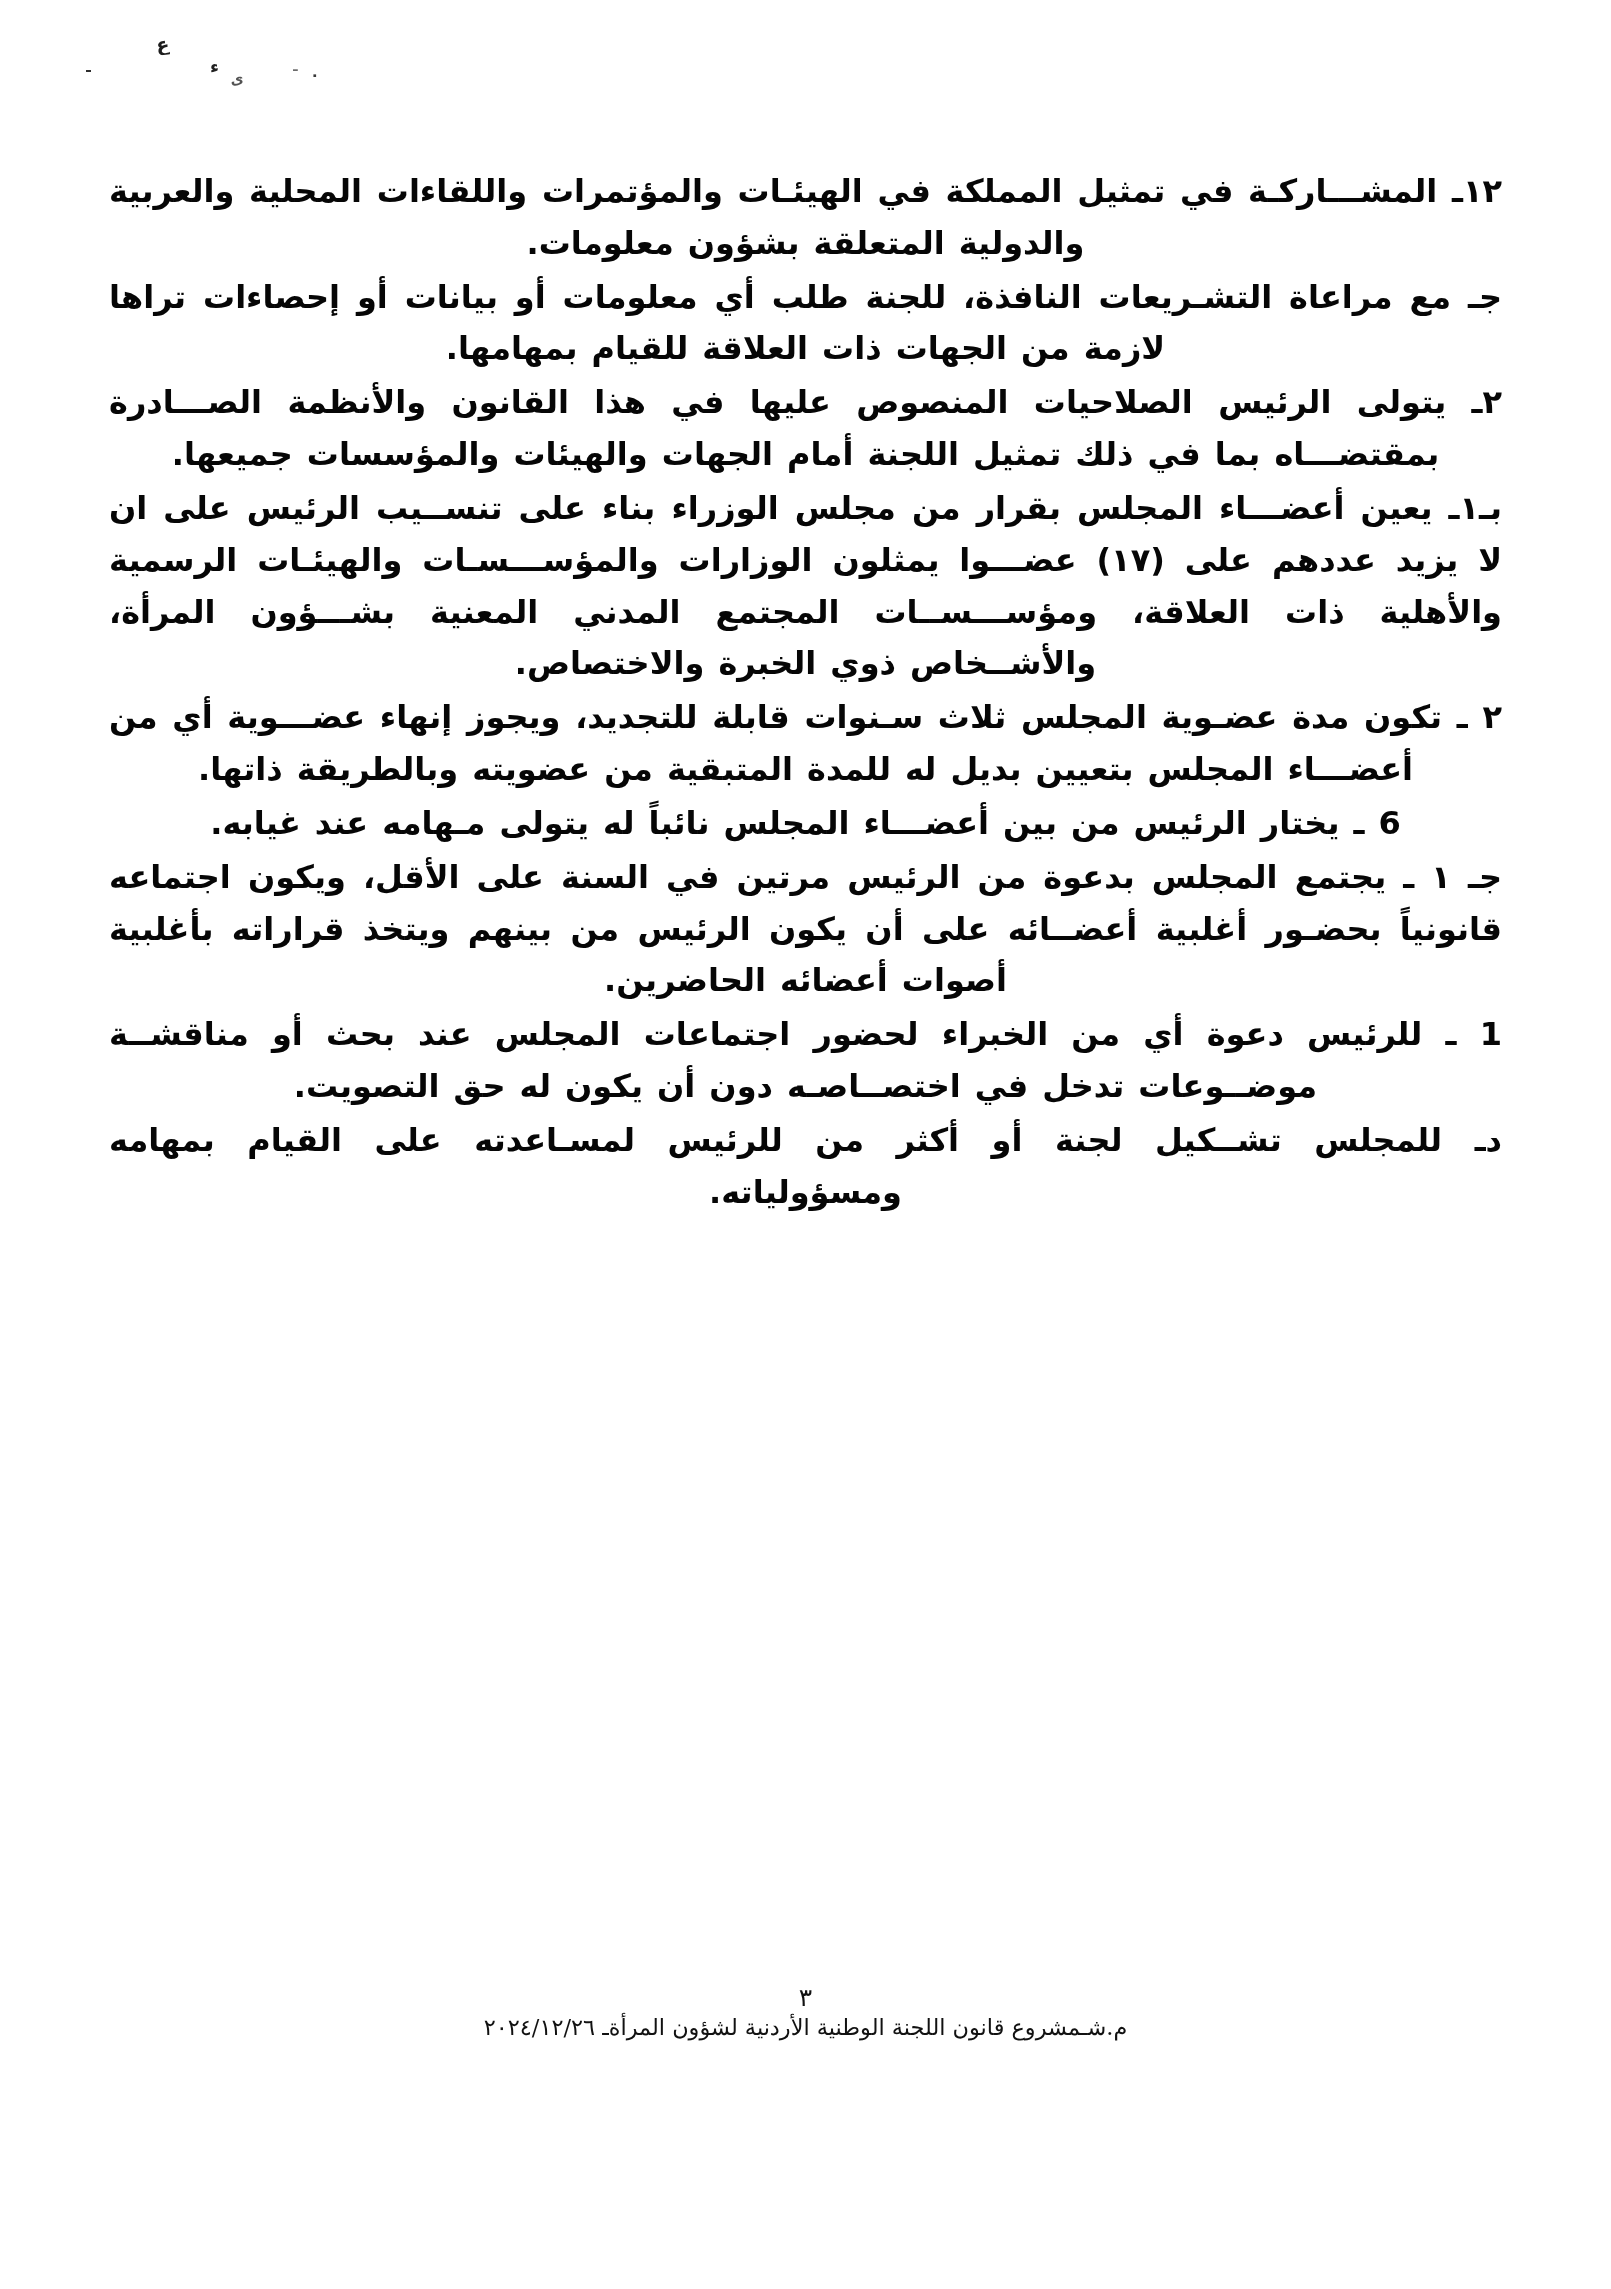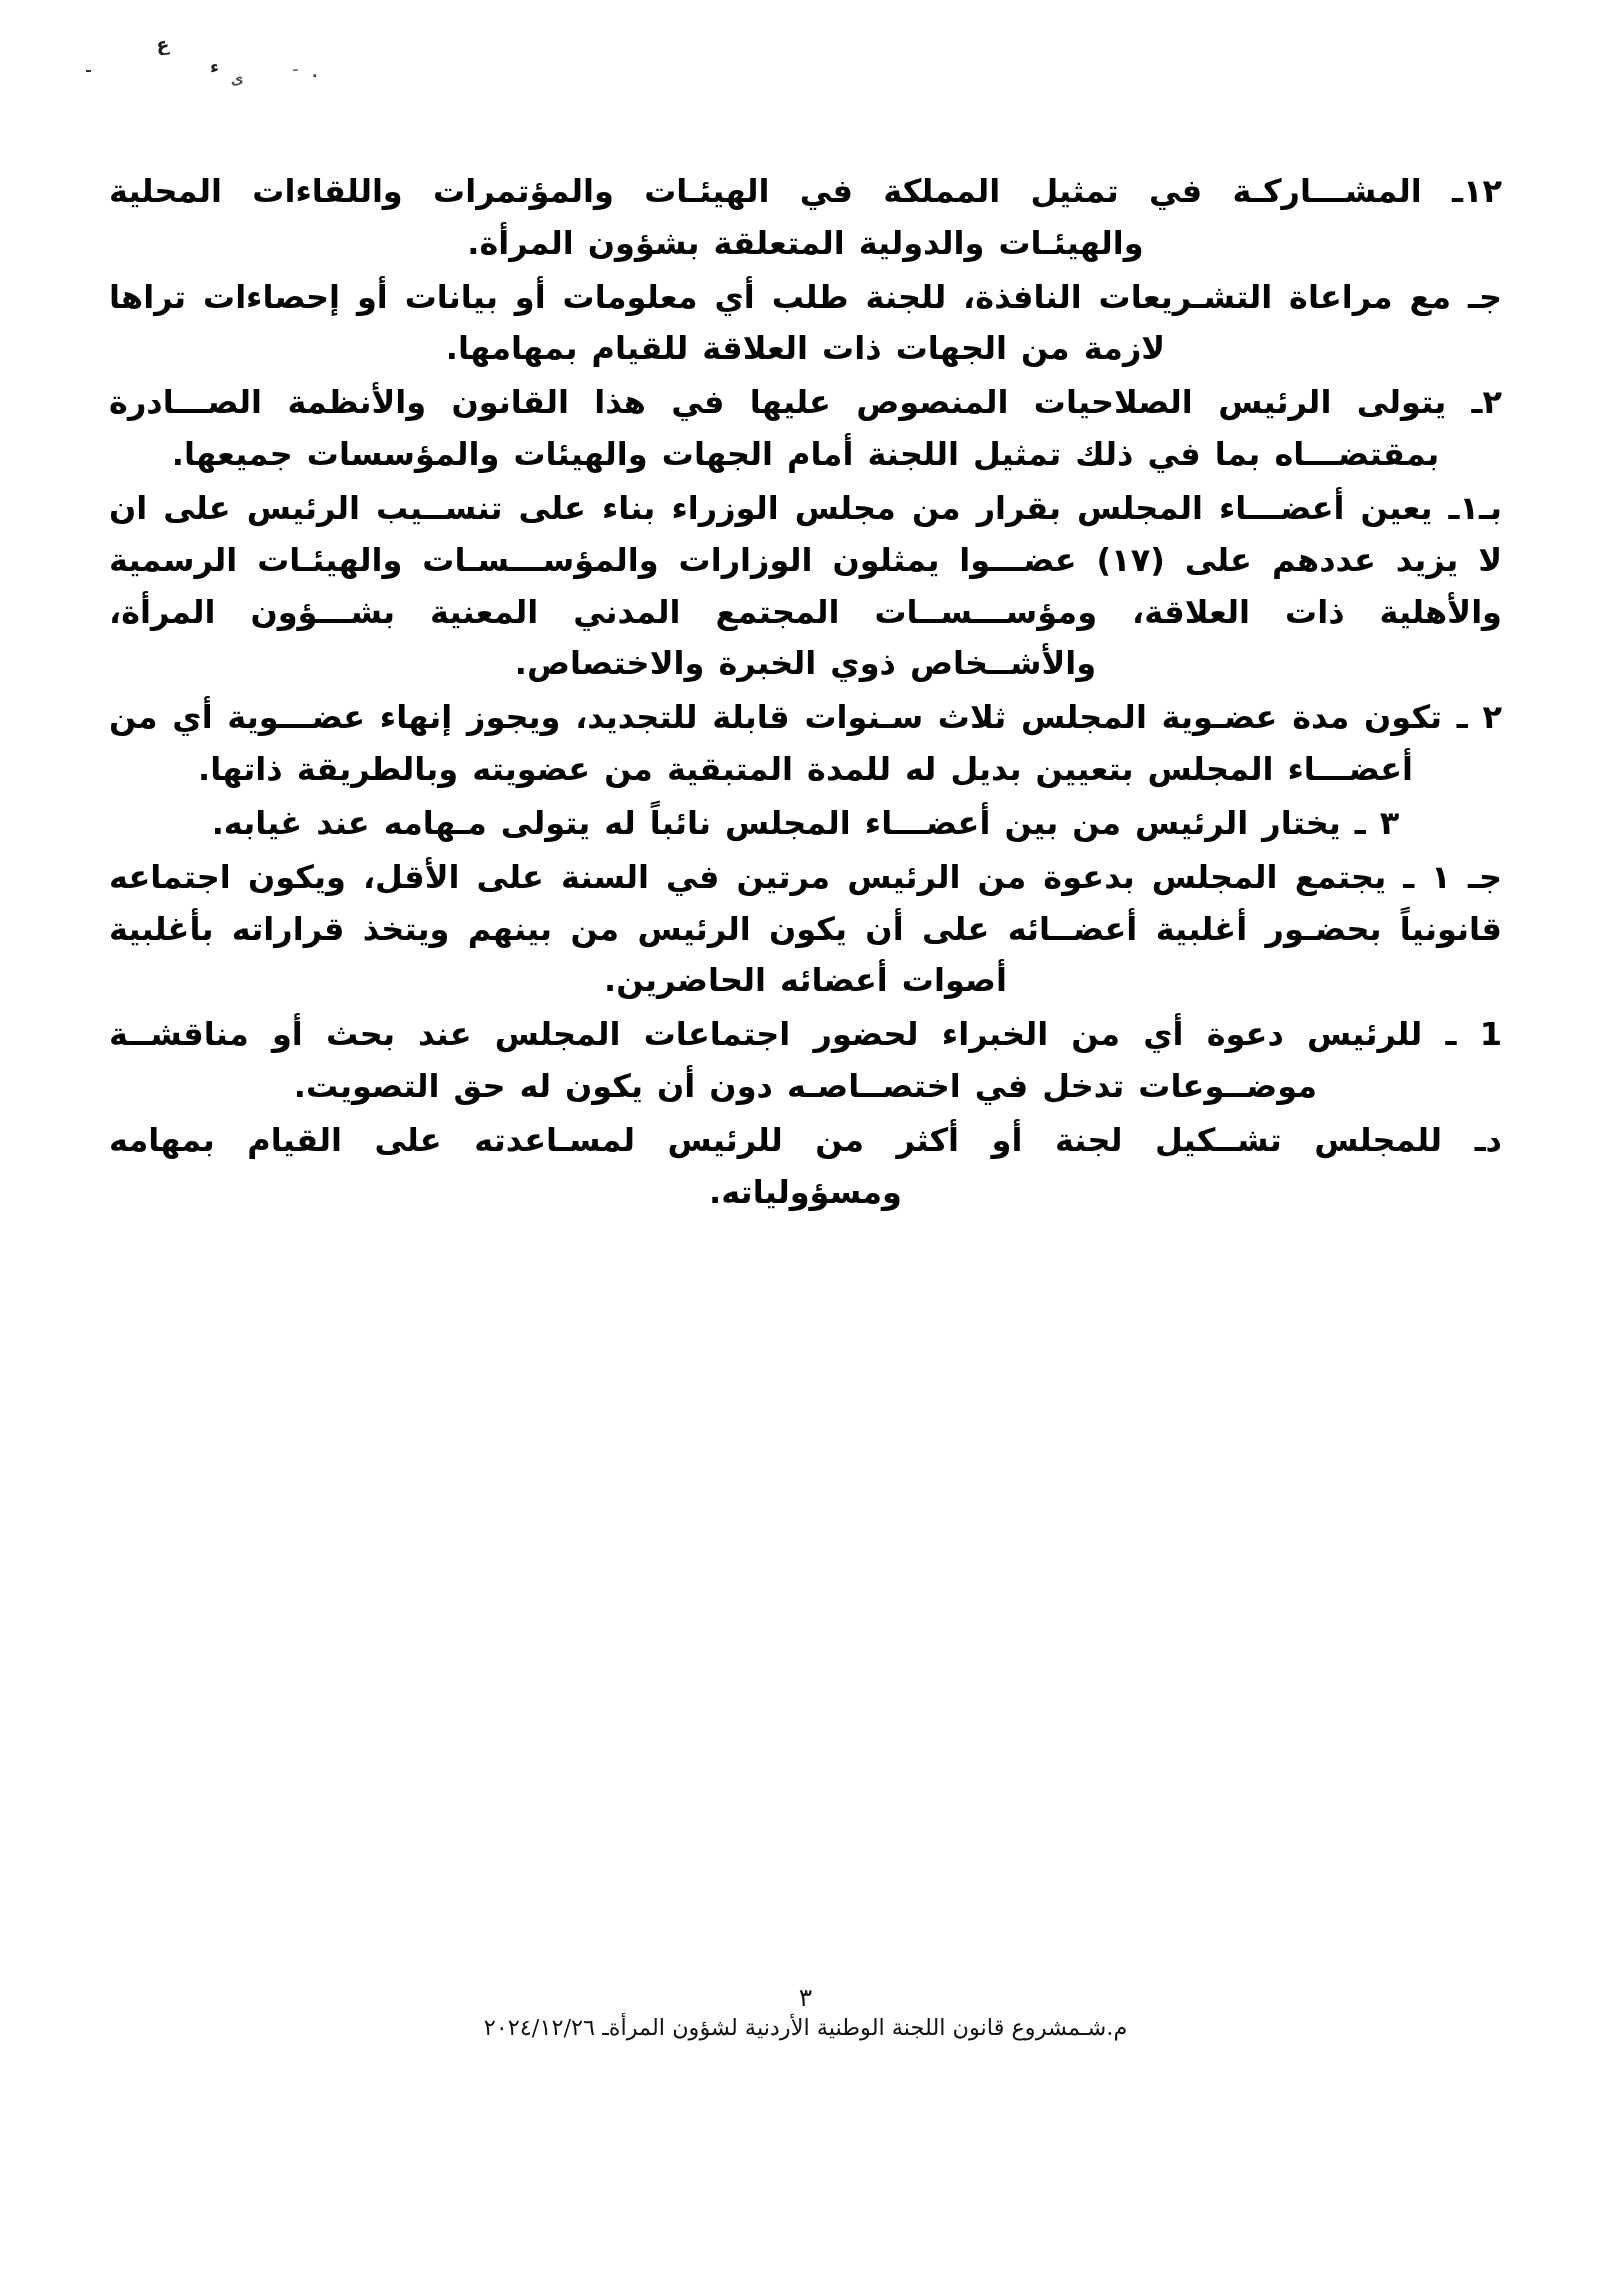--- a/index.html
+++ b/index.html
@@ -100,32 +100,32 @@
       <span class="artifact" style="left: 210px; top: 59px; font-size: 17.6px; opacity: 0.9; transform: rotate(0deg);">ء</span>
       <span class="artifact" style="left: 230px; top: 72px; font-size: 14.6px; opacity: 0.7; transform: rotate(-10deg);">ى</span>
       <span class="artifact" style="left: 293px; top: 60px; font-size: 13.7px; opacity: 0.6; transform: rotate(0deg);">ـ</span>
       <span class="artifact" style="left: 304px; top: 51px; font-size: 16.6px; opacity: 0.85; transform: rotate(0deg);">ْ</span>
       <span class="artifact" style="left: 310px; top: 68px; font-size: 15.6px; opacity: 0.8; transform: rotate(0deg);">٠</span>
       <span class="artifact" style="left: 371px; top: 76px; font-size: 13.7px; opacity: 0.55; transform: rotate(0deg);">ْ</span>
     </div>
 
   <div class="body-block">
 
-    <p class="para">١٢ـ المشـــاركـة في تمثيل المملكة في الهيئـات والمؤتمرات واللقاءات المحلية والهيئـات والدولية المتعلقة بشؤون المرأة.</p>
+    <p class="para">١٢ـ المشـــاركـة في تمثيل المملكة في الهيئـات والمؤتمرات واللقاءات المحلية والعربية والدولية المتعلقة بشؤون معلومات.</p>
 
     <p class="para">جـ مع مراعاة التشـريعات النافذة، للجنة طلب أي معلومات أو بيانات أو إحصاءات تراها لازمة من الجهات ذات العلاقة للقيام بمهامها.</p>
 
 
     <p class="para">٢ـ يتولى الرئيس الصلاحيات المنصوص عليها في هذا القانون والأنظمة الصـــادرة بمقتضـــاه بما في ذلك تمثيل اللجنة أمام الجهات والهيئات والمؤسسات جميعها.</p>
 
     <p class="para">بـ١ـ يعين أعضـــاء المجلس بقرار من مجلس الوزراء بناء على تنســيب الرئيس على ان لا يزيد عددهم على (١٧) عضـــوا يمثلون الوزارات والمؤســـسـات والهيئـات الرسمية والأهلية ذات العلاقة، ومؤســـســات المجتمع المدني المعنية بشـــؤون المرأة، والأشــخاص ذوي الخبرة والاختصاص.</p>
 
     <p class="para">٢ ـ تكون مدة عضـوية المجلس ثلاث سـنوات قابلة للتجديد، ويجوز إنهاء عضـــوية أي من أعضـــاء المجلس بتعيين بديل له للمدة المتبقية من عضويته وبالطريقة ذاتها.</p>
 
-    <p class="para">٣ ـ يختار الرئيس من بين أعضـــاء المجلس نائباً له يتولى مـهامه عند غيابه.</p>
+    <p class="para">6 ـ يختار الرئيس من بين أعضـــاء المجلس نائباً له يتولى مـهامه عند غيابه.</p>
 
     <p class="para">جـ ١ ـ يجتمع المجلس بدعوة من الرئيس مرتين في السنة على الأقل، ويكون اجتماعه قانونياً بحضـور أغلبية أعضــائه على أن يكون الرئيس من بينهم ويتخذ قراراته بأغلبية أصوات أعضائه الحاضرين.</p>
 
     <p class="para">1 ـ للرئيس دعوة أي من الخبراء لحضور اجتماعات المجلس عند بحث أو مناقشــة موضــوعات تدخل في اختصــاصـه دون أن يكون له حق التصويت.</p>
 
     <p class="para">دـ للمجلس تشــكيل لجنة أو أكثر من للرئيس لمسـاعدته على القيام بمهامه ومسؤولياته.</p>
 
   </div>
 
   <div class="footer">

